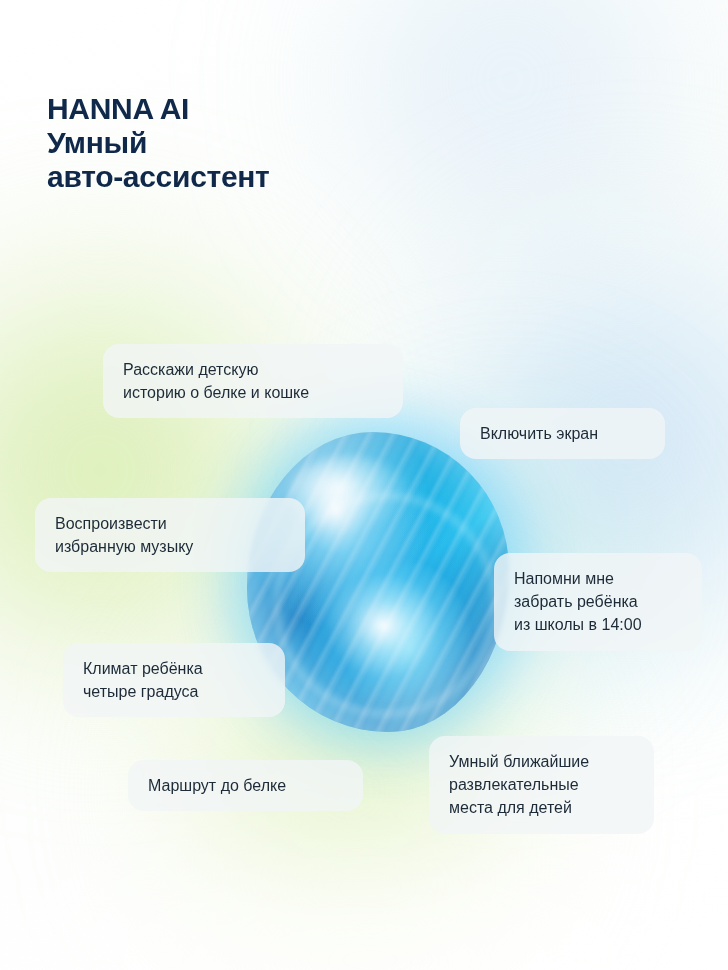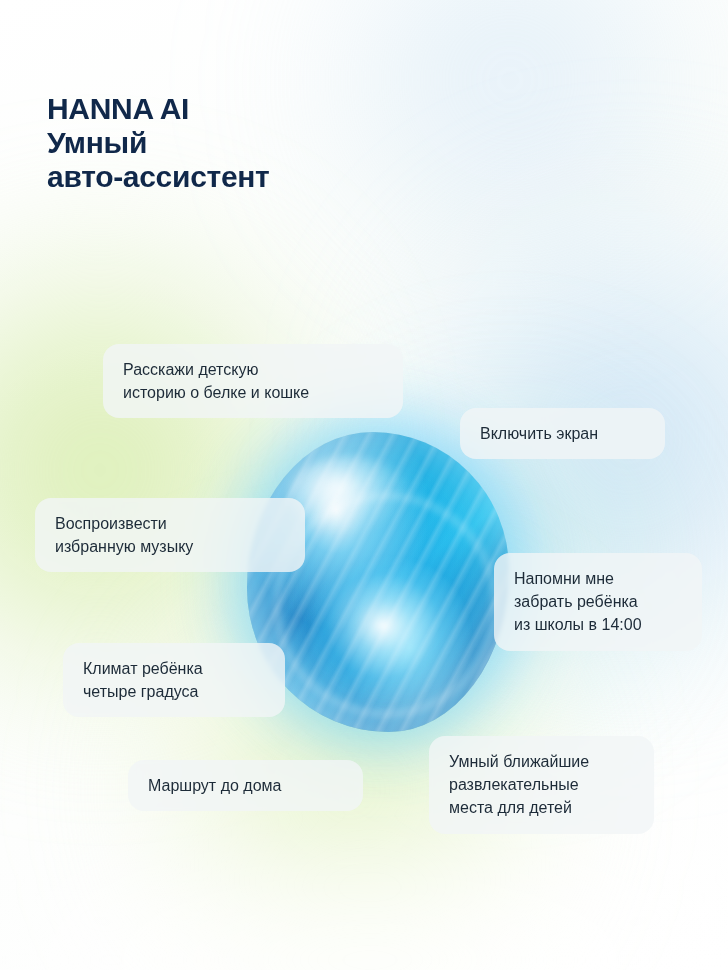--- a/index.html
+++ b/index.html
@@ -227,19 +227,19 @@
   <div class="chip chip-music">Воспроизвести
 избранную музыку</div>
 
   <div class="chip chip-remind">Напомни мне
 забрать ребёнка
 из школы в 14:00</div>
 
   <div class="chip chip-climate">Климат ребёнка
 четыре градуса</div>
 
-  <div class="chip chip-route">Маршрут до дома</div>
+  <div class="chip chip-route">Маршрут до белке</div>
 
   <div class="chip chip-places">Умный ближайшие
 развлекательные
 места для детей</div>
 
 </div>
 
 </body></html>

